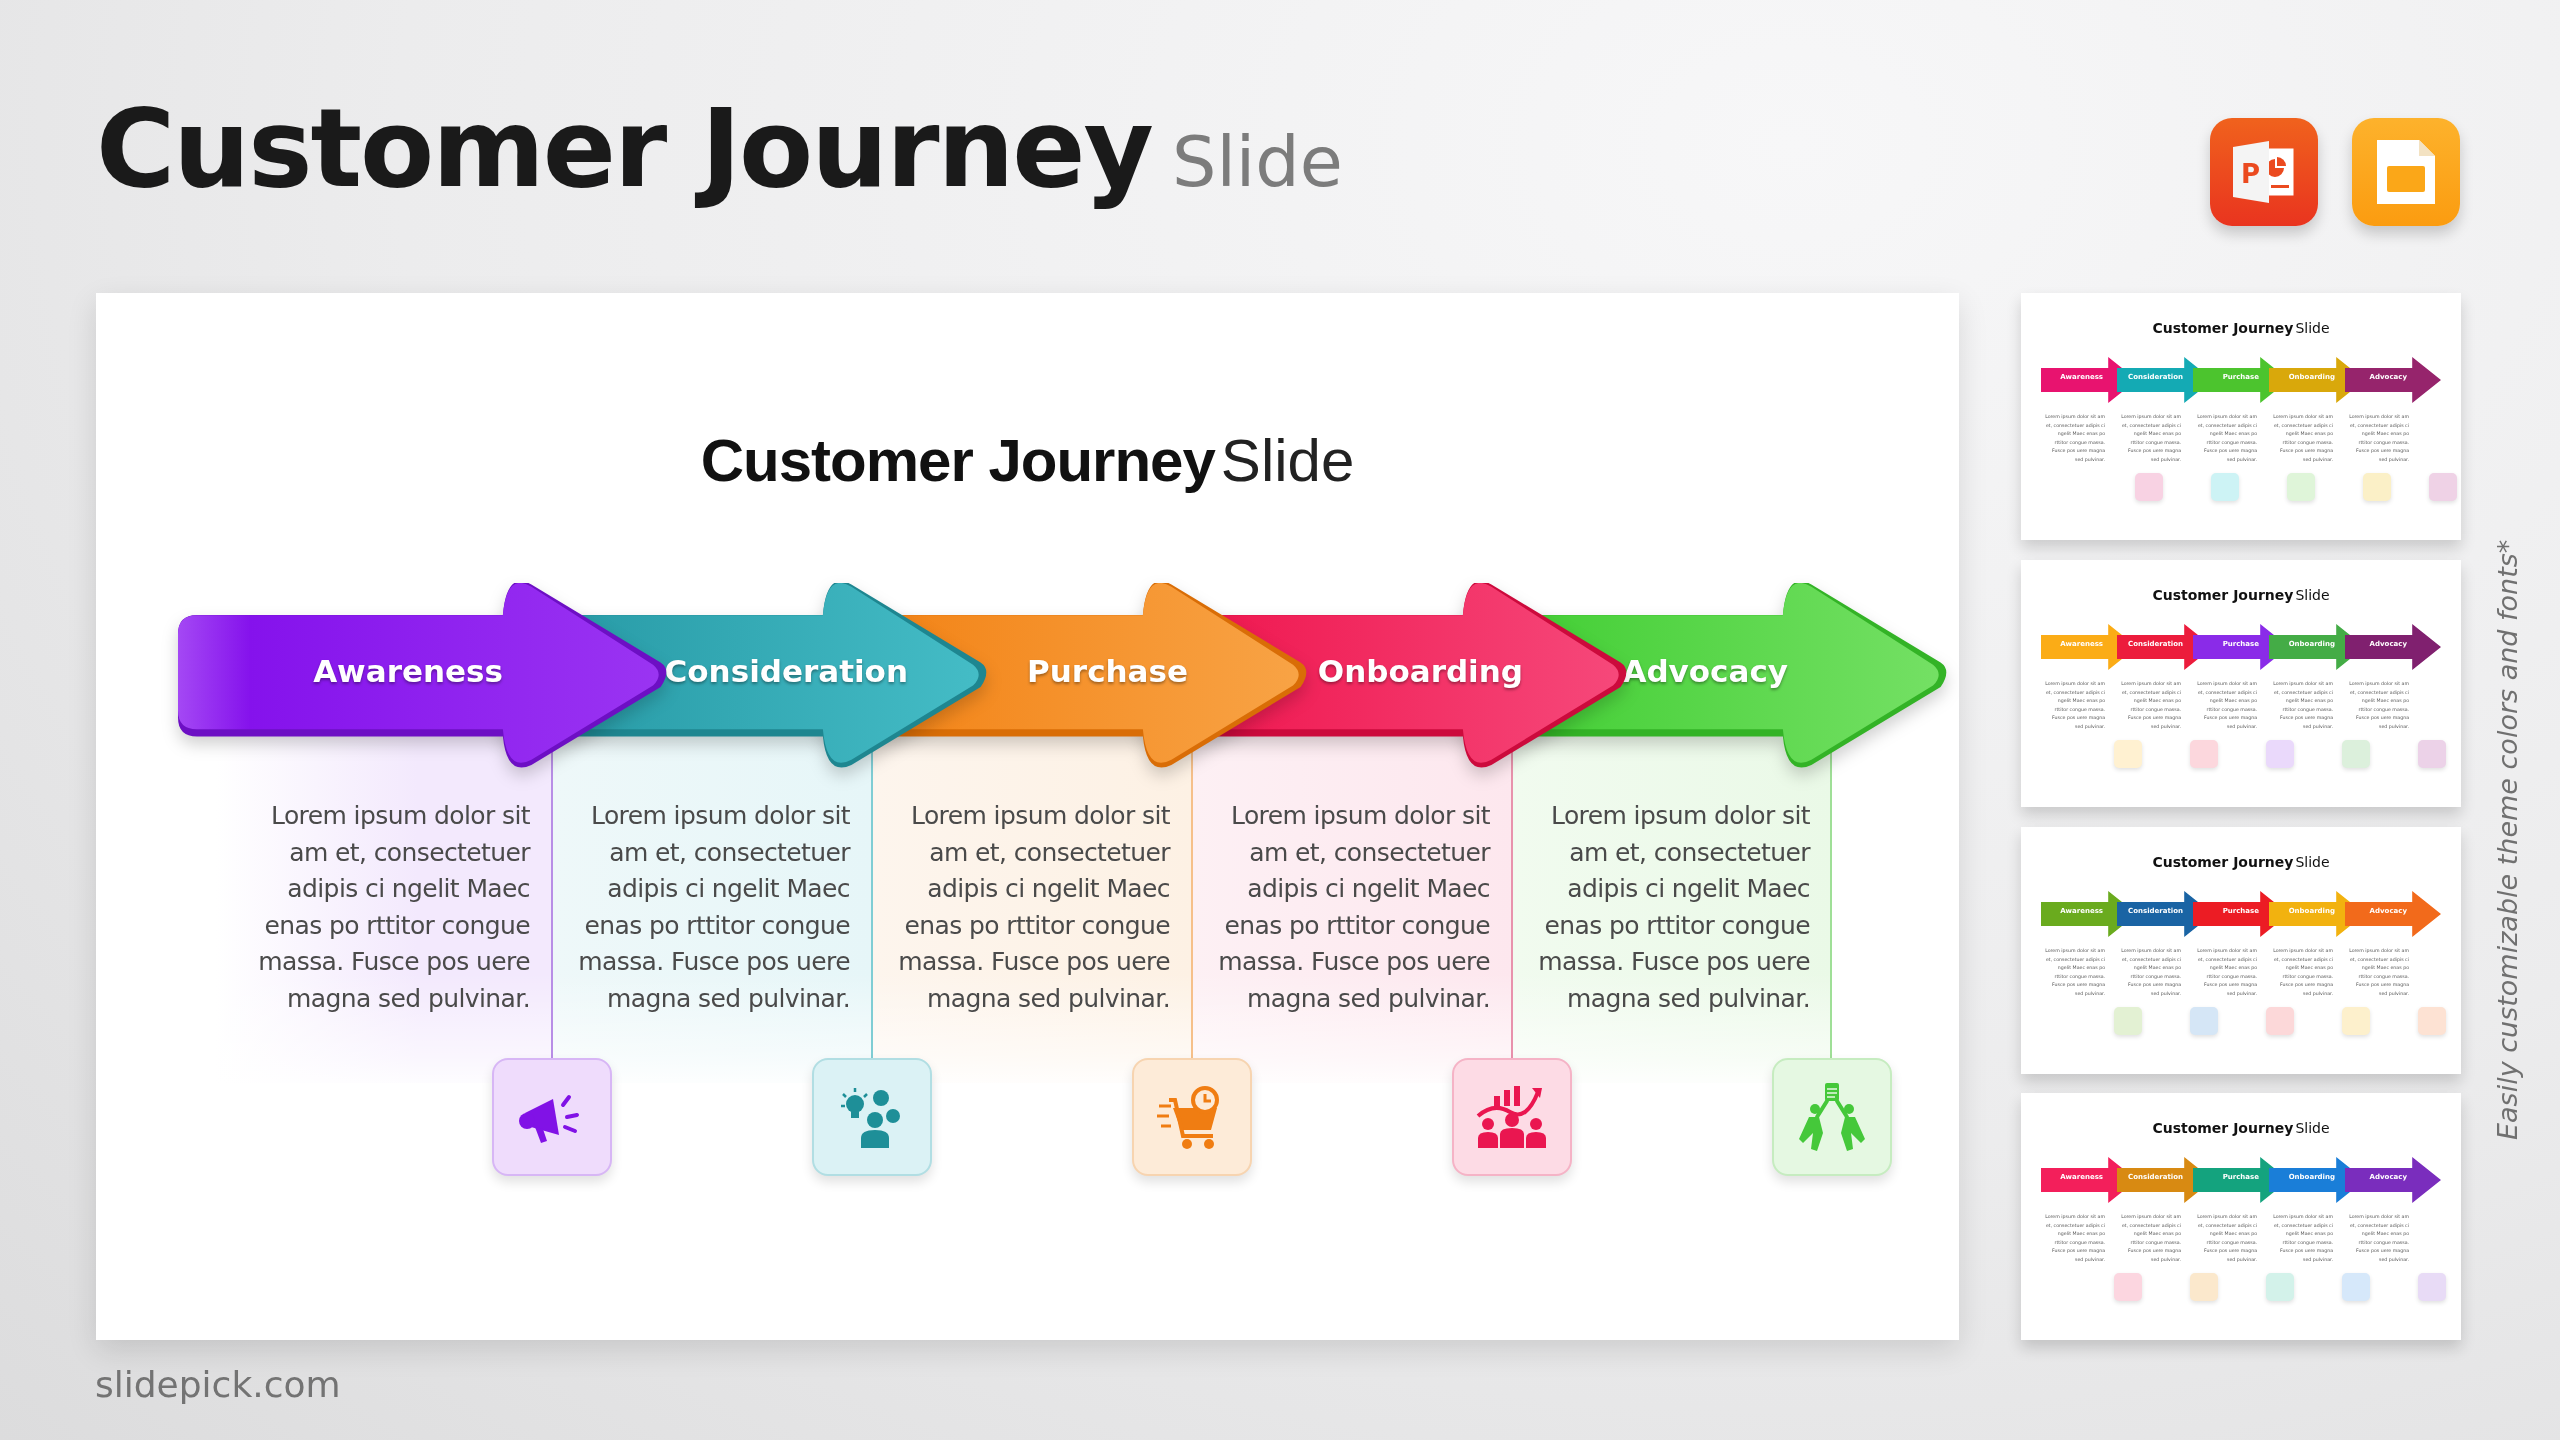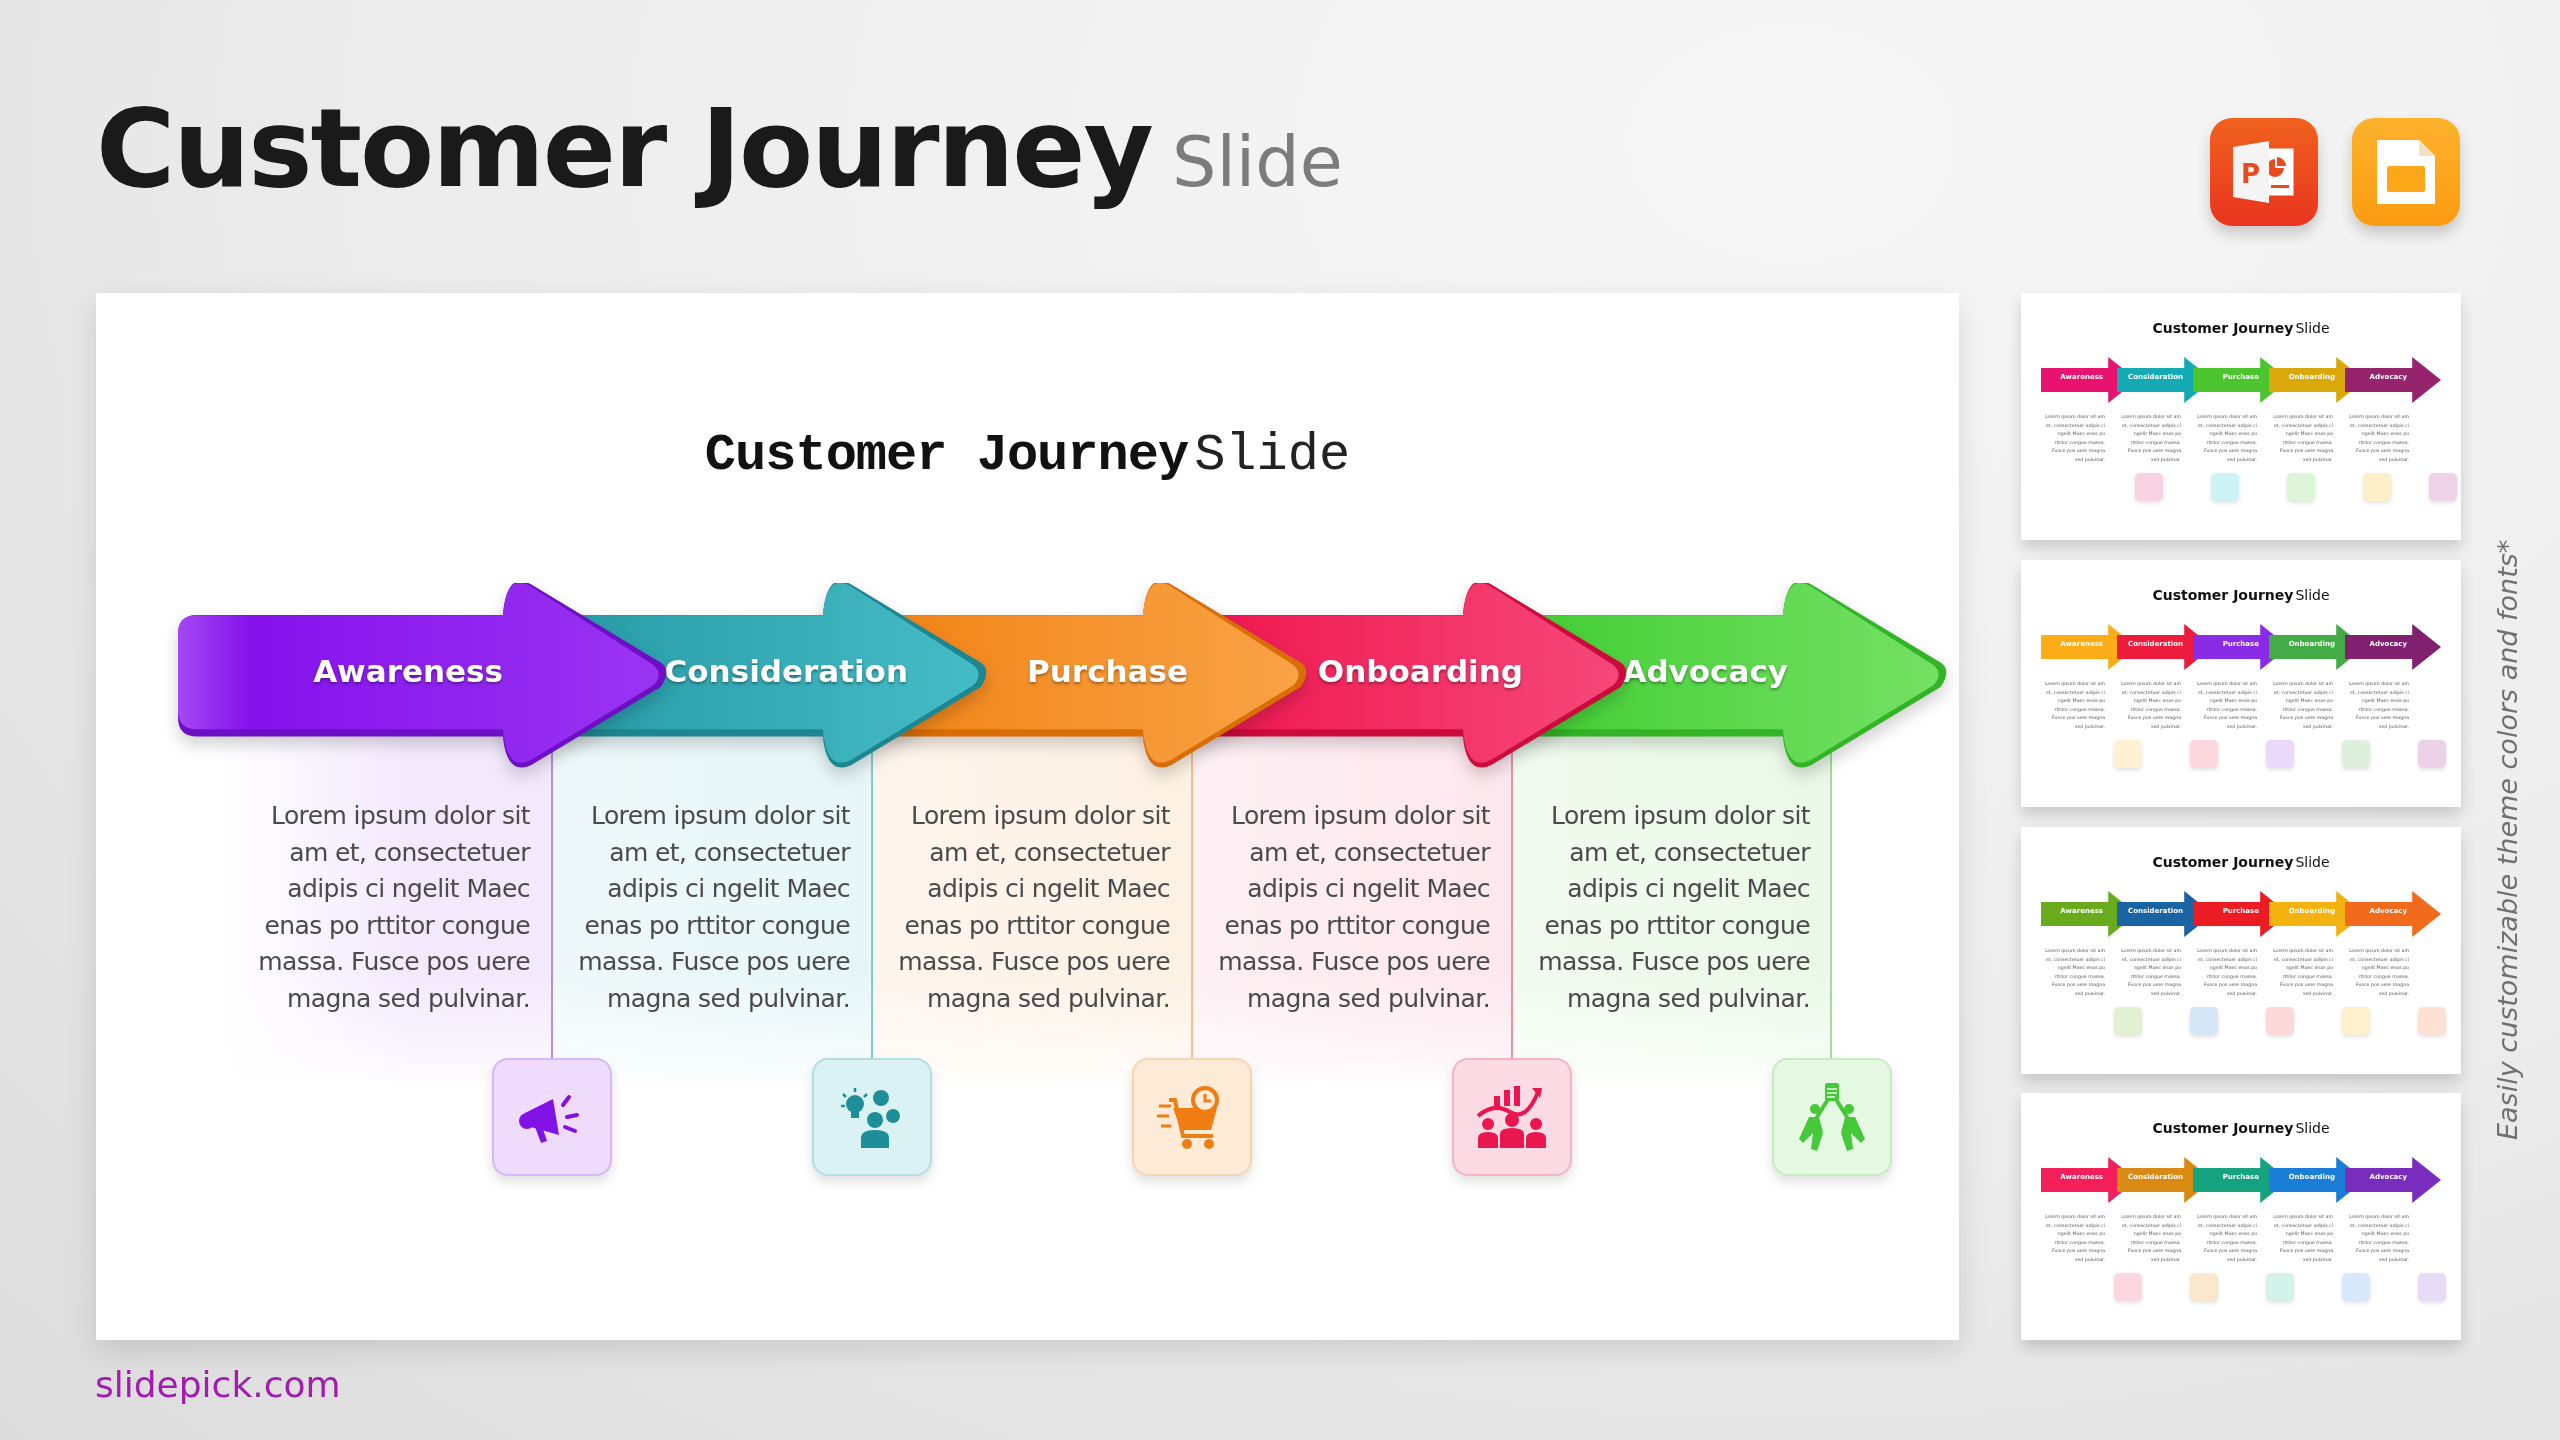--- a/index.html
+++ b/index.html
@@ -29,21 +29,21 @@
   .app-icon.ppt { left: 2210px; background: linear-gradient(180deg,#f0621d,#e9341f); }
   .app-icon.gslides { left: 2352px; background: linear-gradient(180deg,#fdb22c,#fb9c10); }
 
   .main-slide {
     position: absolute; left: 96px; top: 293px; width: 1863px; height: 1047px;
     background: #fff; box-shadow: 0 10px 28px rgba(0,0,0,0.12);
     overflow: hidden;
   }
   .slide-title {
     position: absolute; left: 0; width: 100%; top: 133px; text-align: center;
-    font-family: Liberation Mono, monospace; font-size: 52px; font-weight: bold; color: #111;
+    font-family: Liberation Sans, sans-serif; font-size: 60px; font-weight: bold; color: #111;
     letter-spacing: -1px; white-space: nowrap;
   }
   .slide-title .light { font-weight: normal; color: #222; letter-spacing: 0; margin-left: 6px; }
 
   .col-panel {
     position: absolute; top: 440px; height: 350px; width: 320px;
   }
   .col-line { position: absolute; top: 440px; width: 2px; height: 325px; }
   .col-text {
     position: absolute; top: 505px; width: 290px; text-align: right;
@@ -87,21 +87,21 @@
   .t-icon {
     position: absolute; top: 180px; width: 28px; height: 28px; border-radius: 5px;
     box-shadow: 0 2px 4px rgba(0,0,0,0.12); display: flex; align-items: center; justify-content: center;
   }
   .side-note {
     position: absolute; left: 2492px; top: 1140px; transform-origin: left top; transform: rotate(-90deg);
     font-family: "DejaVu Sans", sans-serif; font-style: italic; font-size: 27px; color: #707070; white-space: nowrap;
   }
   .footer-brand {
     position: absolute; left: 95px; top: 1364px; font-family: "DejaVu Sans", sans-serif;
-    font-size: 36px; color: #a21caf;
+    font-size: 36px; color: #737373;
   }
 </style>
 </head>
 <body>
 
 <div class="page-title">
   <span>Customer Journey</span><span class="light">Slide</span>
 </div>
 
 <div class="app-icon ppt">

